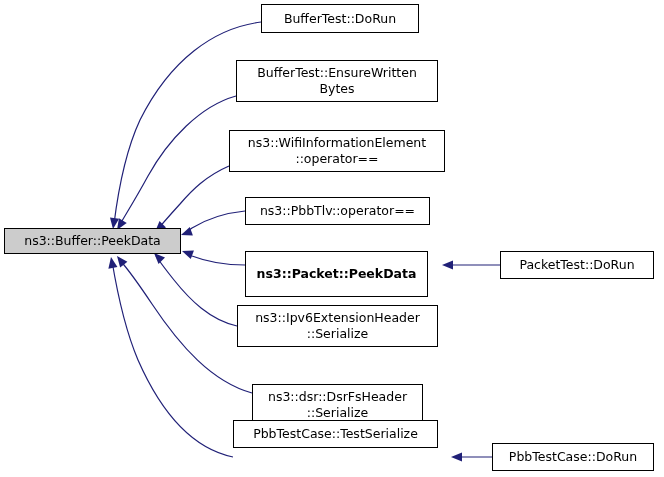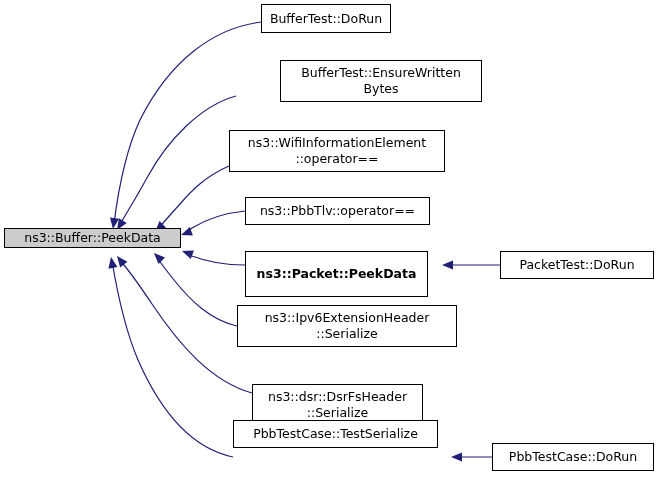--- a/index.html
+++ b/index.html
@@ -66,28 +66,28 @@
       <path d="M0,0 L-11,-4.6 L-11,4.6 Z" fill="#202077" transform="translate(154,253) rotate(225)"></path>
       <path d="M252,393 C212,382 180,346 152,304 C138,283 126,267 119,259" fill="none" stroke="#202077" stroke-width="1.2"></path>
       <path d="M0,0 L-11,-4.6 L-11,4.6 Z" fill="#202077" transform="translate(117,256) rotate(232)"></path>
       <path d="M233,457 C190,448 160,410 138,360 C124,327 116,285 112,261" fill="none" stroke="#202077" stroke-width="1.2"></path>
       <path d="M0,0 L-11,-4.6 L-11,4.6 Z" fill="#202077" transform="translate(111,257) rotate(260)"></path>
       <path d="M500,265 L446,265" fill="none" stroke="#202077" stroke-width="1.2"></path>
       <path d="M0,0 L-11,-4.6 L-11,4.6 Z" fill="#202077" transform="translate(442,265) rotate(180)"></path>
       <path d="M492,457 L455,457" fill="none" stroke="#202077" stroke-width="1.2"></path>
       <path d="M0,0 L-11,-4.6 L-11,4.6 Z" fill="#202077" transform="translate(451,457) rotate(180)"></path>
     </svg>
-<div class="node current" style="left: 4px; top: 228px; width: 177px; height: 20px;">ns3::Buffer::PeekData</div>
-    <div class="node" style="left: 261px; top: 4px; width: 130px; height: 29px;">BufferTest::DoRun</div>
-    <div class="node" style="left: 236px; top: 60px; width: 202px; height: 42px; margin-left: 44px;">BufferTest::EnsureWritten
+<div class="node current" style="left: 4px; top: 228px; width: 177px; height: 26px;">ns3::Buffer::PeekData</div>
+    <div class="node" style="left: 261px; top: 4px; width: 158px; height: 29px;">BufferTest::DoRun</div>
+    <div class="node" style="left: 236px; top: 60px; width: 202px; height: 42px;">BufferTest::EnsureWritten
 Bytes</div>
     <div class="node" style="left: 229px; top: 130px; width: 216px; height: 42px;">ns3::WifiInformationElement
 ::operator==</div>
     <div class="node" style="left: 245px; top: 197px; width: 185px; height: 28px;">ns3::PbbTlv::operator==</div>
     <div class="node" style="left: 245px; top: 251px; width: 183px; height: 46px; font-weight: bold;">ns3::Packet::PeekData</div>
-    <div class="node" style="left: 237px; top: 305px; width: 220px; height: 42px;">ns3::Ipv6ExtensionHeader
+    <div class="node" style="left: 237px; top: 305px; width: 201px; height: 42px;">ns3::Ipv6ExtensionHeader
 ::Serialize</div>
     <div class="node" style="left: 252px; top: 384px; width: 171px; height: 42px;">ns3::dsr::DsrFsHeader
 ::Serialize</div>
     <div class="node" style="left: 233px; top: 420px; width: 205px; height: 28px;">PbbTestCase::TestSerialize</div>
     <div class="node" style="left: 492px; top: 443px; width: 162px; height: 28px;">PbbTestCase::DoRun</div>
     <div class="node" style="left: 500px; top: 251px; width: 154px; height: 28px;">PacketTest::DoRun</div>
   </div>
 
 </body></html>

